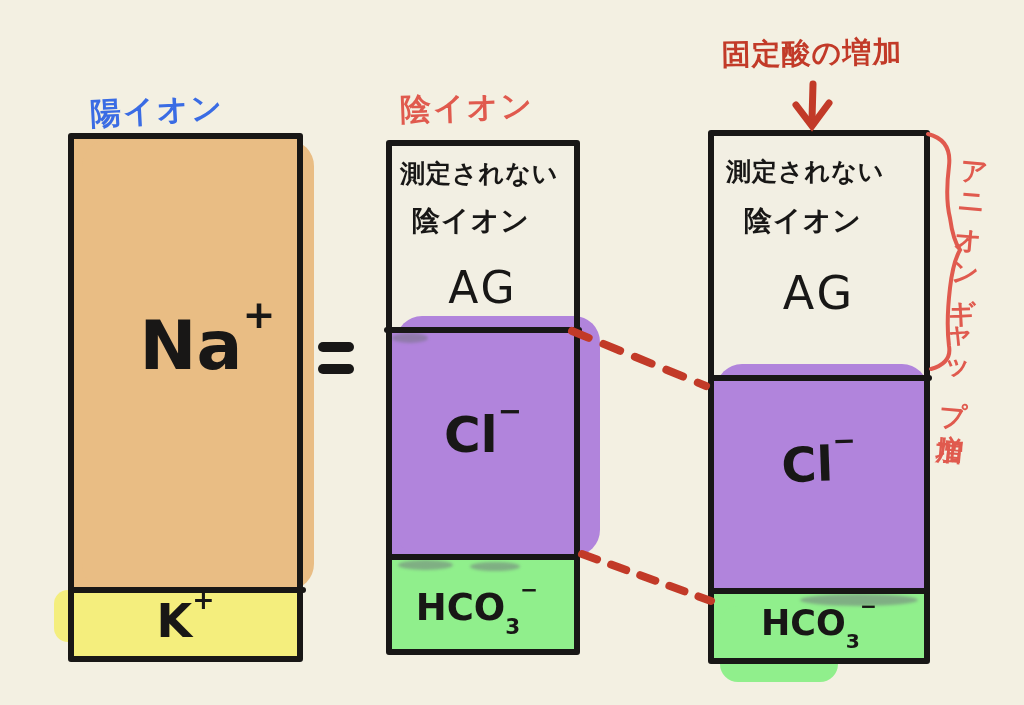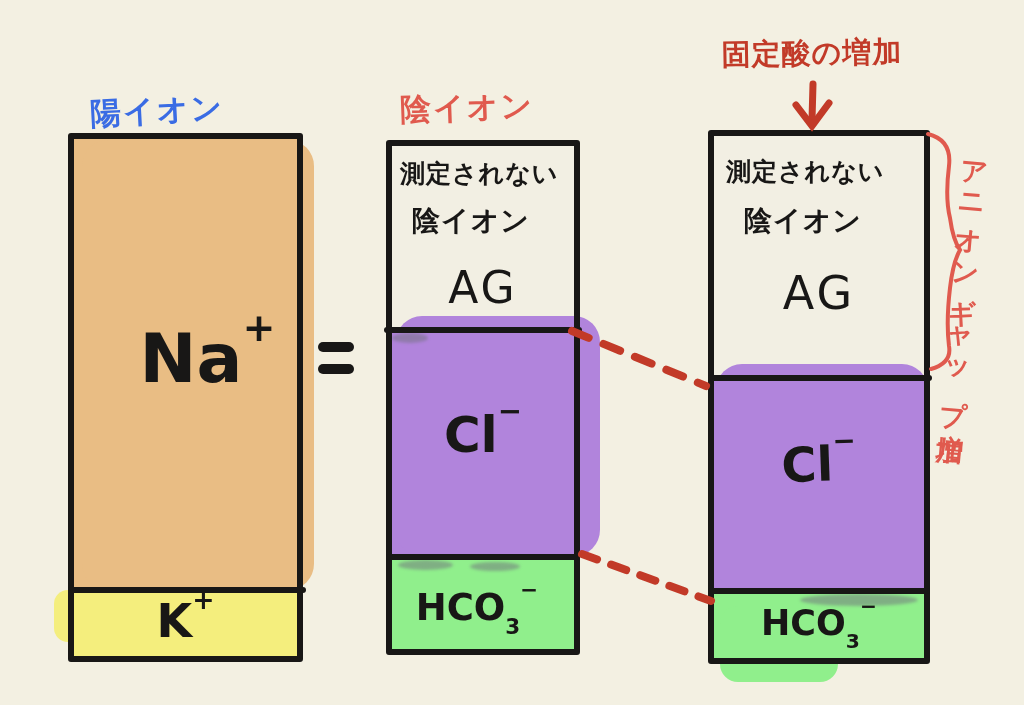--- a/index.html
+++ b/index.html
@@ -74,21 +74,21 @@
       <path d="M813 84 L812 120"></path>
       <path d="M796 105 L812 126 L829 103"></path>
     </g>
     <path d="M928 134 Q952 140 949 166 Q945 198 950 218 Q953 240 960 250 Q953 262 950 288 Q946 322 949 346 Q952 363 931 369" fill="none" stroke="var(--red-salmon)" stroke-width="4" stroke-linecap="round"></path>
   </svg>
 
   <div class="txt hdr" style="left:90px;top:93px;color:var(--blue);transform:rotate(-3deg);">陽イオン</div>
 
   <div class="txt hdr" style="left:400px;top:90px;color:var(--red-salmon);transform:rotate(-2deg);">陰イオン</div>
 
-  <div class="txt ion center" style="left:74px;top:322px;width:267px;font-size:68px;">
+  <div class="txt ion center" style="left:74px;top:309px;width:267px;font-size:68px;">
     <span>Na</span><sup>+</sup>
   </div>
 
   <div class="txt ion center" style="left:74px;top:596px;width:223px;font-size:46px;">
     <span>K</span><sup>+</sup>
   </div>
 
   <div class="abs txt" style="left:318px;top:338px;width:36px;height:40px;">
     <span class="sr">=</span>
     <i class="eq-bar" style="top:4px;"></i>

